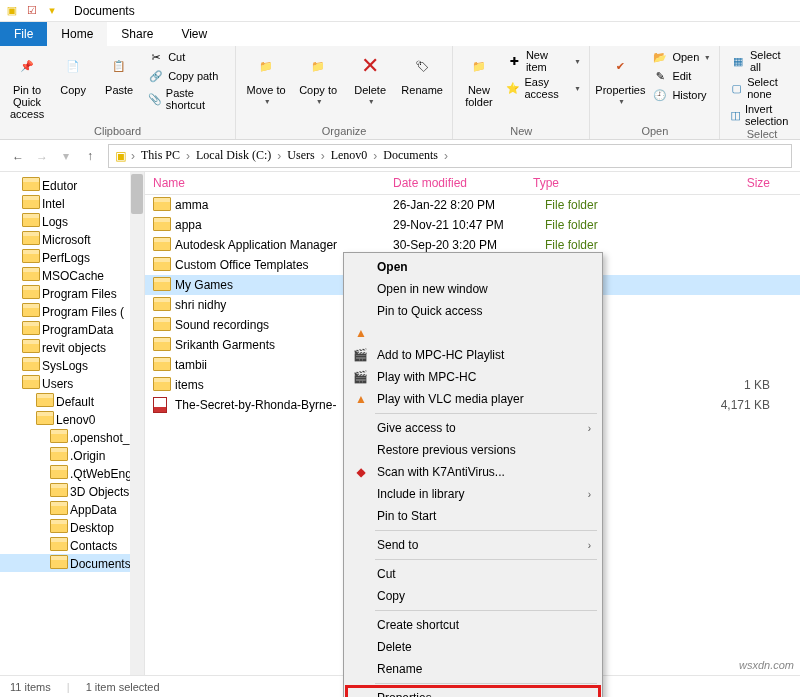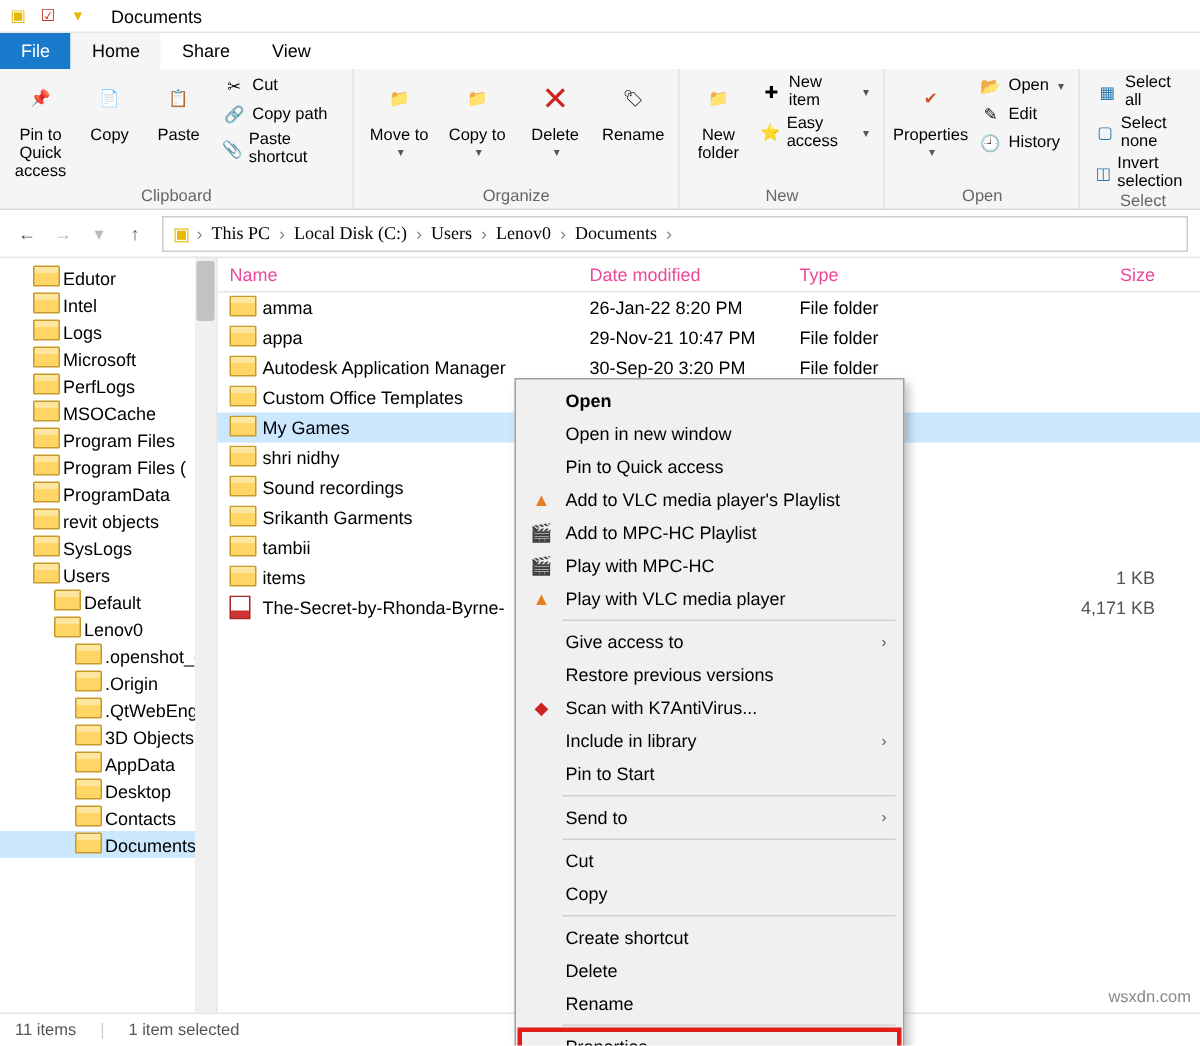--- a/index.html
+++ b/index.html
@@ -55,36 +55,36 @@
 .col{padding:4px 8px;cursor:default;}
 .col.name{width:240px;}
 .col.date{width:140px;}
 .col.type{width:100px;}
 .col.size{flex:1;text-align:right;padding-right:30px;}
 .rows .row{display:flex;align-items:center;font-size:12px;height:20px;cursor:default;}
 .rows .row.sel{background:#cce8ff;}
 .row .c{padding:0 8px;white-space:nowrap;overflow:hidden;text-overflow:ellipsis;}
 .row .c.name{width:240px;display:flex;align-items:center;gap:6px;}
 .row .c.date{width:140px;color:#000000;}
-.row .c.type{width:100px;color:#000000;}
+.row .c.type{width:100px;color:#4d7c0f;margin-left:12px;}
 .row .c.size{flex:1;text-align:right;padding-right:30px;color:#555;}
 .f-ico{width:16px;height:16px;}
 
 
 .ctxmenu{position:absolute;left:343px;top:252px;width:260px;background:#f0f0f0;border:1px solid #a0a0a0;box-shadow:3px 3px 6px rgba(0,0,0,.25);padding:3px;font-size:12px;z-index:50;}
 .ctxitem{display:flex;align-items:center;height:22px;padding:0 20px 0 30px;position:relative;cursor:default;}
 .ctxitem .cico{position:absolute;left:6px;width:16px;height:16px;display:flex;align-items:center;justify-content:center;}
 .ctxitem .sub{position:absolute;right:8px;color:#555;font-size:10px;}
 .ctxitem.bold{font-weight:bold;}
 .ctxsep{height:1px;background:#d0d0d0;margin:3px 2px 3px 28px;}
 .ctxitem.hl{outline:3px solid #e21b1b;outline-offset:-1px;}
 
 
 .status{position:absolute;bottom:0;left:0;right:0;height:22px;border-top:1px solid #e5e5e5;display:flex;align-items:center;padding:0 10px;font-size:11px;color:#555;gap:16px;}
-.watermark{position:absolute;bottom:26px;right:6px;font-size:11px;color:#888;}
+.watermark{position:absolute;bottom:26px;right:6px;font-size:11px;color:#888;font-style:italic;}
 
 
 .folder::before{content:"";display:inline-block;width:16px;height:12px;background:#ffd666;border:1px solid #c79b2a;border-radius:1px;box-shadow:inset 0 4px 0 #ffe6a0;}
 .pdf::before{content:"";display:inline-block;width:12px;height:14px;background:#fff;border:1px solid #aa2222;box-shadow:inset 0 -5px 0 #cc3333;}
 </style>
 </head>
 <body>
 
 <div class="titlebar">
   <div class="qat">
@@ -460,21 +460,20 @@
       <span>Open</span>
     </div>
   <div class="ctxitem">
       <span>Open in new window</span>
     </div>
   <div class="ctxitem">
       <span>Pin to Quick access</span>
     </div>
   <div class="ctxitem">
       <span class="cico" style="color:#e67e22">▲</span>
-      <span>Add to VLC media player's Playlist</span>
     </div>
   <div class="ctxitem">
       <span class="cico">🎬</span>
       <span>Add to MPC-HC Playlist</span>
     </div>
   <div class="ctxitem">
       <span class="cico">🎬</span>
       <span>Play with MPC-HC</span>
     </div>
   <div class="ctxitem">

